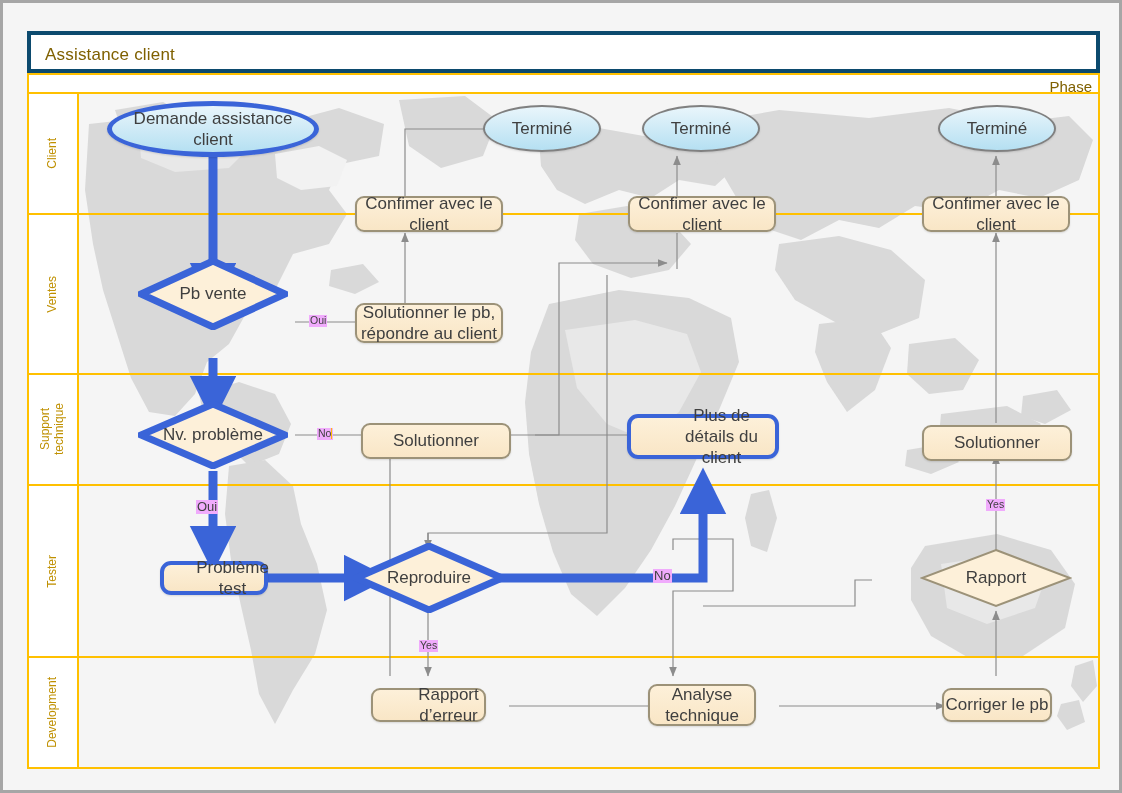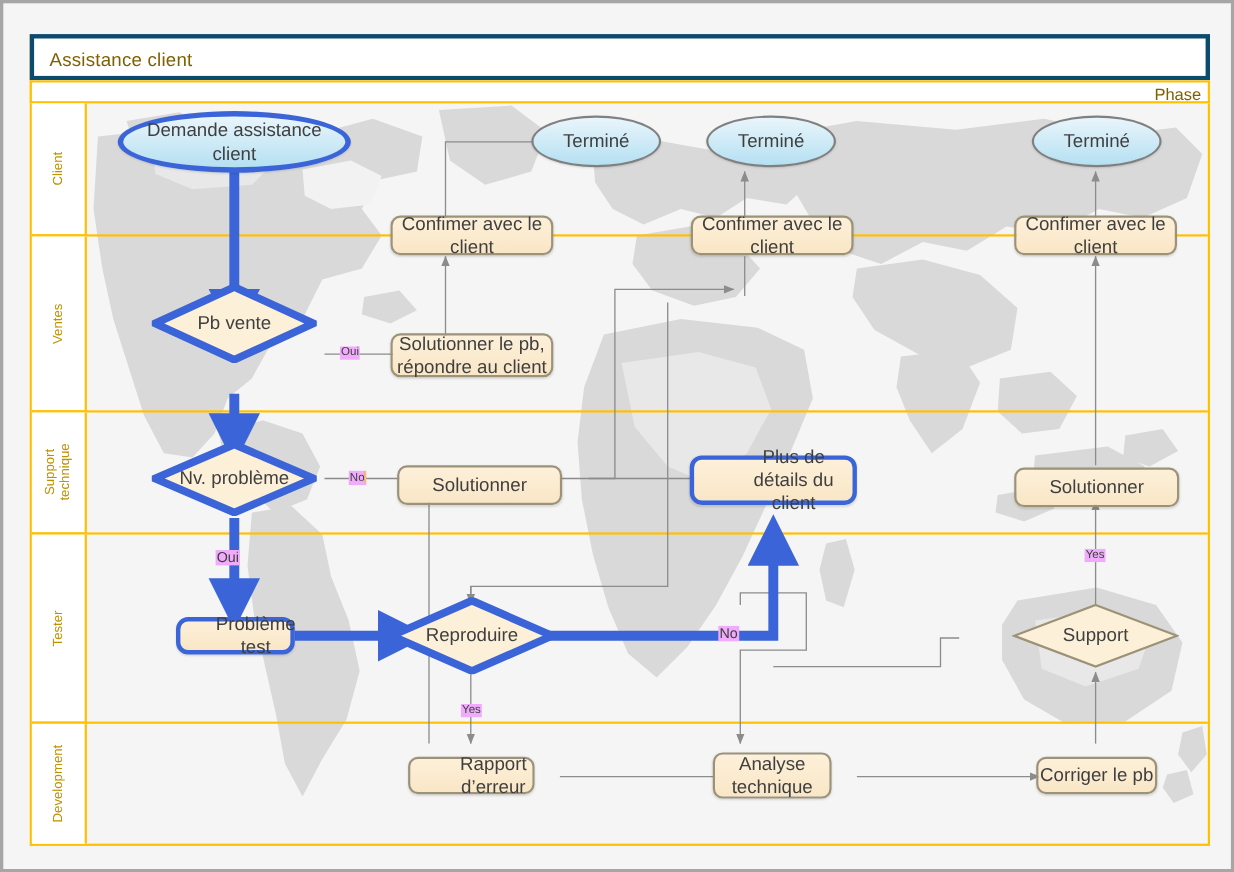--- a/index.html
+++ b/index.html
@@ -276,21 +276,21 @@
     <svg class="dshape" viewBox="0 0 152 70" preserveAspectRatio="none">
       <polygon points="76,3 149,35 76,67 3,35" fill="#fdf0d9" stroke="#3a64d8" stroke-width="7"></polygon>
     </svg>
     <span class="dtext">Reproduire</span>
   </div>
 
   <div class="node dec" style="left:917px;top:575px;width:152px;height:60px;margin-top:-30px;">
     <svg class="dshape" viewBox="0 0 152 60" preserveAspectRatio="none">
       <polygon points="76,2 150,30 76,58 2,30" fill="#fdf0d9" stroke="#9c9278" stroke-width="2"></polygon>
     </svg>
-    <span class="dtext">Support</span>
+    <span class="dtext">Rapport</span>
   </div>
 
   <div class="node proc" style="left:368px;top:685px;width:115px;height:34px;padding-left:40px;">
     <span>Rapport d’erreur</span>
   </div>
 
   <div class="node proc" style="left:645px;top:681px;width:108px;height:42px;">
     <span>Analyse technique</span>
   </div>
 

